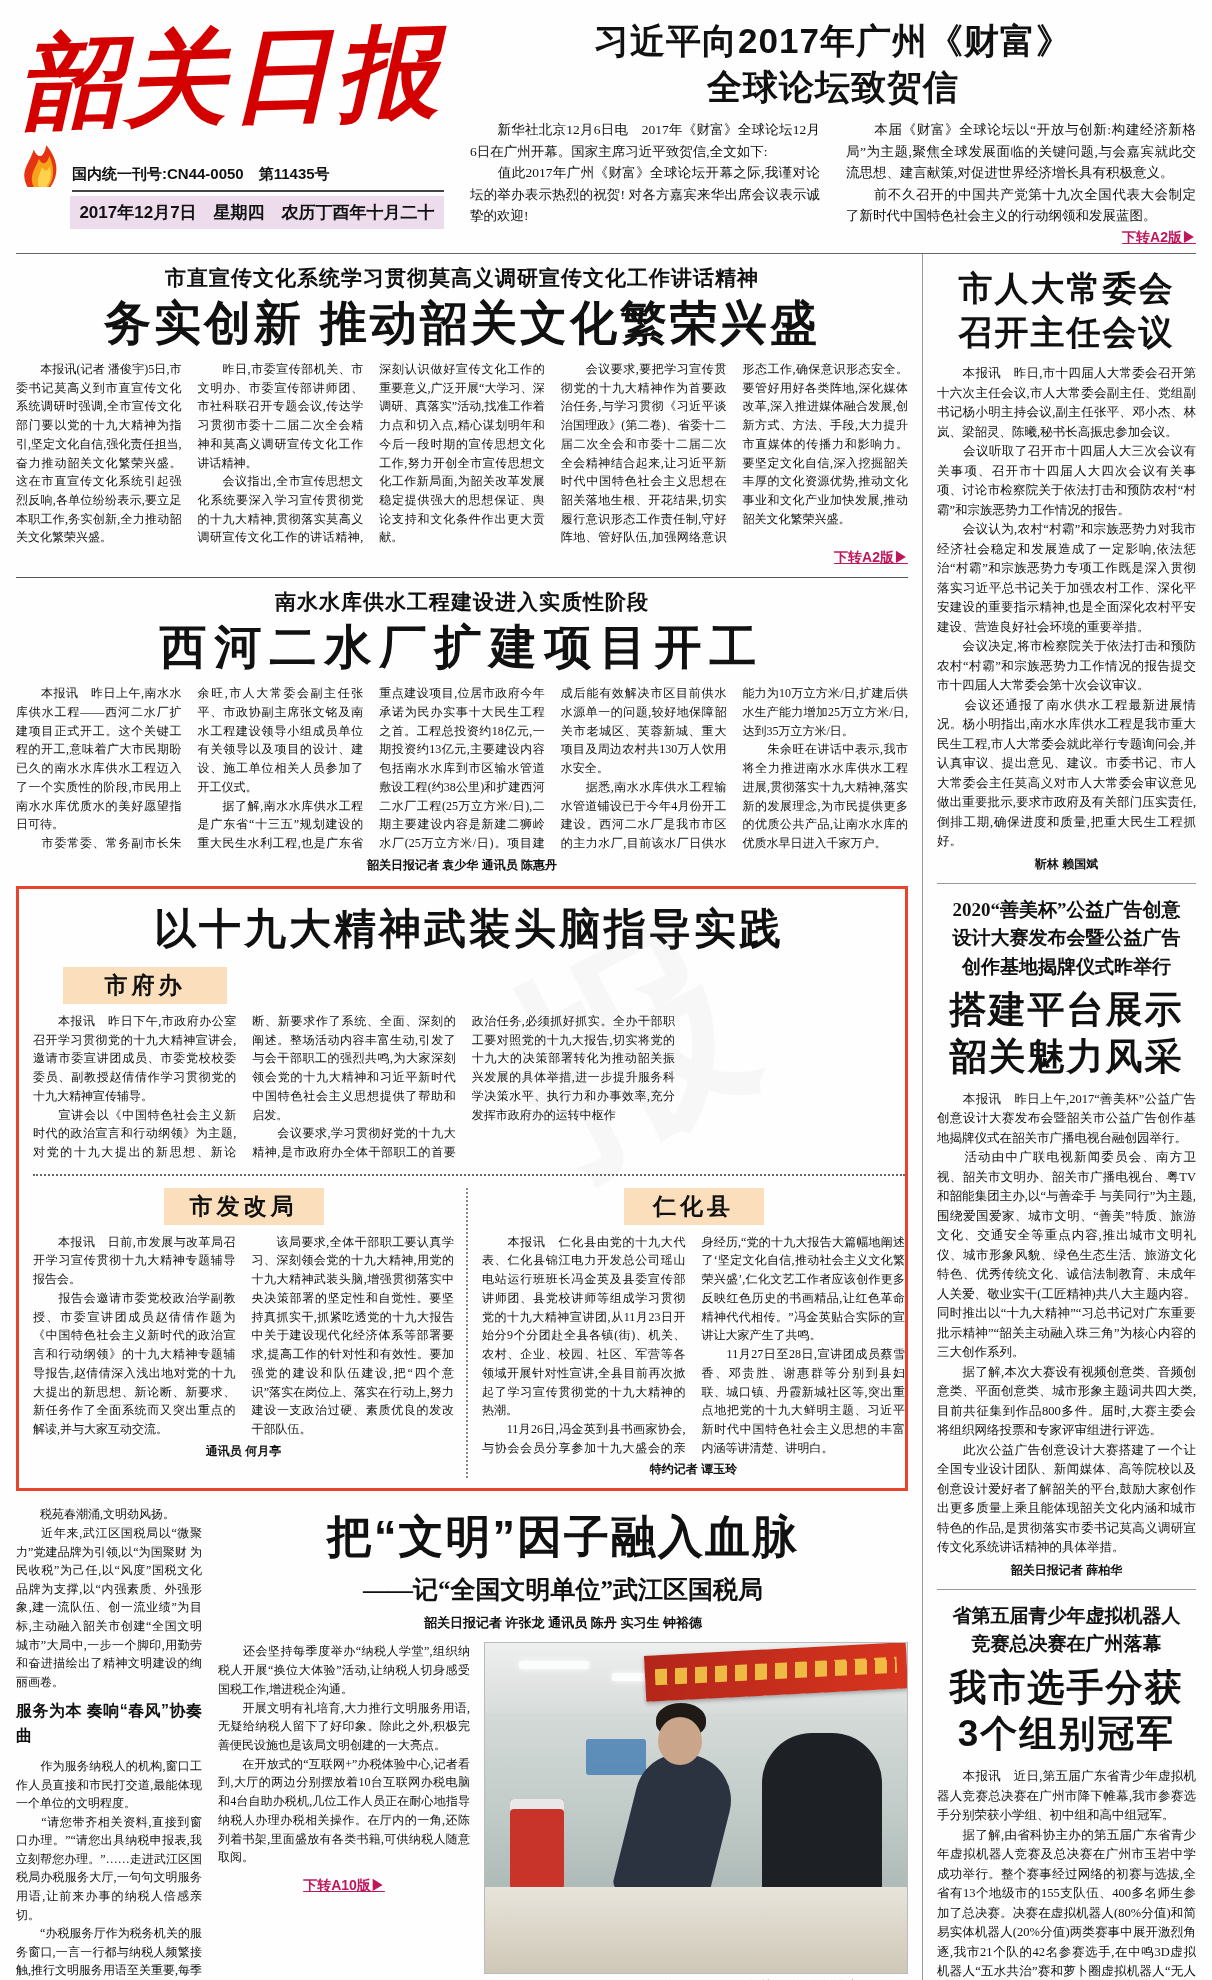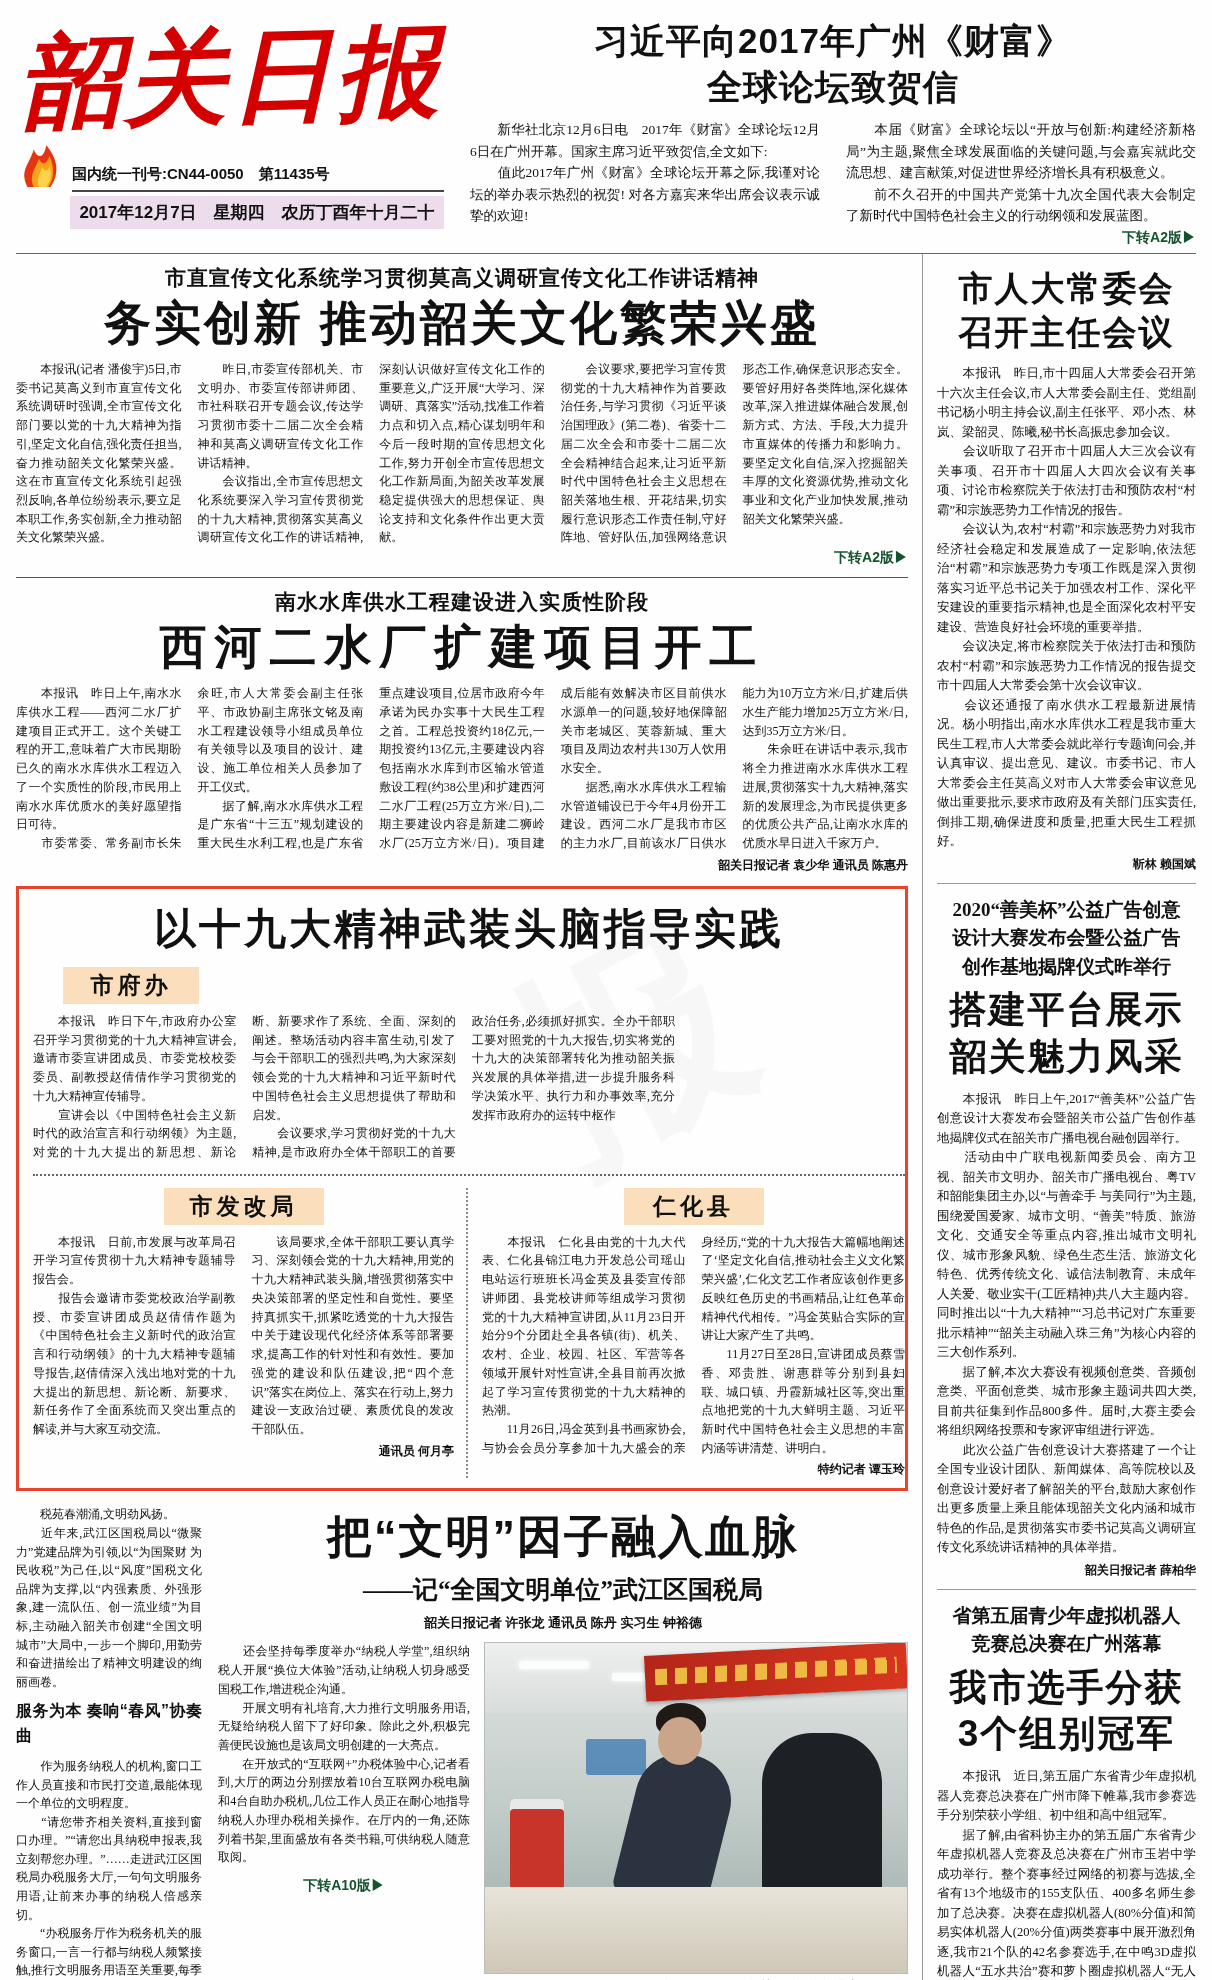--- a/index.html
+++ b/index.html
@@ -17,32 +17,32 @@
               transform:rotate(-1.5deg);text-align:center;}
   .mast-issue-row{display:flex;align-items:flex-end;gap:10px;margin:8px 0 4px 2px;
                   font-family:"Liberation Sans",sans-serif;font-size:15px;font-weight:bold;}
   .mast-issue-row .txt{border-bottom:2px solid #444;padding-bottom:6px;flex:1;}
   .date-bar{margin-left:54px;background:#ecdcec;text-align:center;font-size:17px;
             font-weight:bold;font-family:"Liberation Sans",sans-serif;padding:5px 0;}
   .top-art{flex:1;padding:6px 0 0 26px;display:flex;flex-direction:column;}
   .top-art h1{margin:2px 0 10px 0;text-align:center;font-family:"Liberation Sans",sans-serif;
               font-size:35px;line-height:1.3;letter-spacing:1px;font-weight:900;}
   .top-art .body{column-count:2;column-gap:26px;font-size:13.5px;line-height:1.6;}
-  .jump{color:#14532d;font-weight:bold;font-family:"Liberation Sans",sans-serif;
-        font-size:14px;text-align:right;margin-top:2px;cursor:pointer;}
+  .jump{color:#be185d;font-weight:bold;font-family:"Liberation Sans",sans-serif;
+        font-size:14px;text-align:right;margin-top:2px;cursor:pointer;text-decoration:underline;}
   
   .content{display:flex;}
   main{width:892px;flex:none;padding-right:14px;}
   aside{flex:1;border-left:1px solid #999;padding-left:14px;}
   .kicker{text-align:center;font-family:"Liberation Sans",sans-serif;font-weight:bold;
           font-size:21px;margin:10px 0 2px 0;letter-spacing:1px;}
   .headline{text-align:center;font-family:"Liberation Sans",sans-serif;font-weight:900;
             font-size:47px;letter-spacing:3px;margin:4px 0 10px 0;line-height:1.15;}
   .body5{column-count:5;column-gap:16px;font-size:12px;line-height:1.56;}
-  .byline{font-weight:bold;text-align:right;font-family:"Liberation Sans",sans-serif;
+  .byline{font-weight:bold;text-align:center;font-family:"Liberation Sans",sans-serif;
           font-size:12px;margin-top:4px;}
   .rule-top{border-top:1px solid #555;margin-top:10px;}
   
   .spirit-box{border:3px solid #e8432c;margin-top:12px;padding:6px 0 10px 14px;position:relative;}
   .spirit-box .headline{font-size:42px;margin:10px 0 14px 0;}
   .sp-row1{display:grid;grid-template-columns:3fr 1fr;gap:16px;}
   .sp-flow3{column-count:3;column-gap:16px;font-size:12px;line-height:1.56;}
   .sp-col4{font-size:12px;line-height:1.56;display:flex;flex-direction:column;}
   .tag{background:#fbdfbc;font-family:"Liberation Sans",sans-serif;font-weight:900;
        font-size:23px;text-align:center;padding:3px 0;margin:0 12px 8px 12px;letter-spacing:4px;}
@@ -165,21 +165,21 @@
 　　据了解,南水水库供水工程是广东省“十三五”规划建设的重大民生水利工程,也是广东省重点建设项目,位居市政府今年承诺为民办实事十大民生工程之首。工程总投资约18亿元,一期投资约13亿元,主要建设内容包括南水水库到市区输水管道敷设工程(约38公里)和扩建西河二水厂工程(25万立方米/日),二期主要建设内容是新建二狮岭水厂(25万立方米/日)。项目建成后能有效解决市区目前供水水源单一的问题,较好地保障韶关市老城区、芙蓉新城、重大项目及周边农村共130万人饮用水安全。
 　　据悉,南水水库供水工程输水管道铺设已于今年4月份开工建设。西河二水厂是我市市区的主力水厂,目前该水厂日供水能力为10万立方米/日,扩建后供水生产能力增加25万立方米/日,达到35万立方米/日。
 　　朱余旺在讲话中表示,我市将全力推进南水水库供水工程进展,贯彻落实十九大精神,落实新的发展理念,为市民提供更多的优质公共产品,让南水水库的优质水早日进入千家万户。</div>
           <div class="byline">韶关日报记者 袁少华 通讯员 陈惠丹</div>
         </article>
 
         <section class="spirit-box">
           <div class="headline">以十九大精神武装头脑指导实践</div>
           <div class="sp-row1">
             <div>
-              <div class="tag" style="width:136px;margin:0 0 8px 30px;">市府办</div>
+              <div class="tag" style="width:164px;margin:0 0 8px 30px;">市府办</div>
               <div class="sp-flow3 just pre">　　本报讯　昨日下午,市政府办公室召开学习贯彻党的十九大精神宣讲会,邀请市委宣讲团成员、市委党校校委委员、副教授赵倩倩作学习贯彻党的十九大精神宣传辅导。
 　　宣讲会以《中国特色社会主义新时代的政治宣言和行动纲领》为主题,对党的十九大提出的新思想、新论断、新要求作了系统、全面、深刻的阐述。整场活动内容丰富生动,引发了与会干部职工的强烈共鸣,为大家深刻领会党的十九大精神和习近平新时代中国特色社会主义思想提供了帮助和启发。
 　　会议要求,学习贯彻好党的十九大精神,是市政府办全体干部职工的首要政治任务,必须抓好抓实。全办干部职工要对照党的十九大报告,切实将党的十九大的决策部署转化为推动韶关振兴发展的具体举措,进一步提升服务科学决策水平、执行力和办事效率,充分发挥市政府办的运转中枢作</div>
             </div>
           </div>
           <div class="dotted-h"></div>
           <div class="sp-row2">
             <div class="sp-half left">
               <div class="tag" style="width:160px;margin:0 auto 8px auto;">市发改局</div>
               <div class="sp-flow2 just pre">　　本报讯　日前,市发展与改革局召开学习宣传贯彻十九大精神专题辅导报告会。

